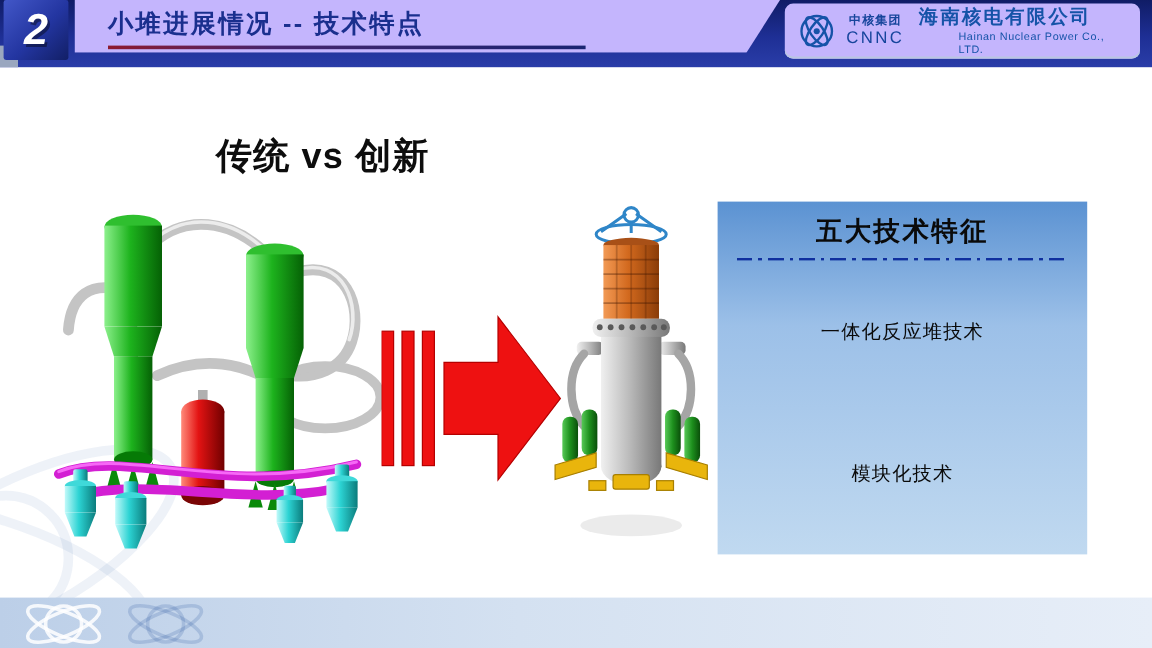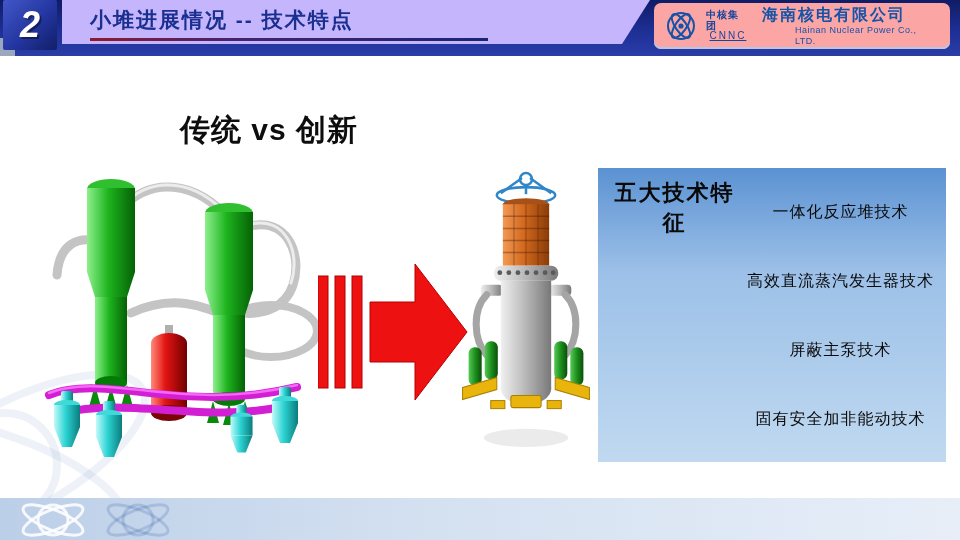--- a/index.html
+++ b/index.html
@@ -16,42 +16,42 @@
     background:linear-gradient(135deg,#4257c8 0%,#2335a0 55%,#121f66 100%);
     display:flex;align-items:center;justify-content:center;
     color:#fff;font-size:36px;font-weight:bold;font-style:italic;
     text-shadow:2px 2px 0 rgba(0,0,0,0.4);border-radius:2px;}
   .title-plate{position:absolute;left:62px;top:0;width:588px;height:44px;background:#c4b5fd;
     clip-path:polygon(0 0,100% 0,calc(100% - 28px) 100%,0 100%);}
   .page-title{position:absolute;left:28px;top:6px;font-size:21px;font-weight:bold;
     color:#1a2f8e;letter-spacing:2px;white-space:nowrap;}
   .title-underline{position:absolute;left:28px;bottom:3px;width:398px;height:3px;
     background:linear-gradient(90deg,#8e1a2e 0%,#45246e 35%,#1a2572 100%);}
-  .logo-panel{position:absolute;right:10px;top:3px;width:296px;height:46px;background:#fca5a5;
+  .logo-panel{position:absolute;right:10px;top:3px;width:296px;height:46px;background:#c4b5fd;
     border-radius:7px;display:flex;align-items:center;padding:0 10px;box-sizing:border-box;
     gap:8px;box-shadow:inset 0 -2px 0 #b9c6e2;}
   .brand-stack{display:flex;flex-direction:column;align-items:center;line-height:1.05;}
   .brand-cn{font-size:10px;font-weight:bold;color:#16459c;letter-spacing:1px;}
-  .brand-en{font-size:10px;color:#16459c;letter-spacing:2px;text-decoration:underline;}
+  .brand-en{font-size:14px;color:#16459c;letter-spacing:2px;}
   .company-stack{display:flex;flex-direction:column;line-height:1.25;margin-left:4px;}
   .company-cn{font-size:16px;font-weight:bold;color:#1553a8;letter-spacing:2px;}
   .company-en{font-size:9px;color:#1553a8;letter-spacing:0.5px;margin-left:33px;}
   
   .section-heading{position:absolute;left:180px;top:110px;width:360px;text-align:left;
     font-size:30px;font-weight:bold;color:#0d0d0d;letter-spacing:1px;}
   .nsss-illu{position:absolute;left:35px;top:163px;width:290px;height:300px;}
   .arrow-wrap{position:absolute;left:318px;top:262px;width:150px;height:140px;}
   .reactor-illu{position:absolute;left:460px;top:170px;width:132px;height:292px;}
   .caption{position:absolute;font-size:14px;color:#111;text-align:center;white-space:nowrap;}
   .caption-left{left:30px;top:468px;width:300px;}
   .caption-right{left:425px;top:472px;width:180px;}
   
-  .tech-panel{position:absolute;left:598px;top:168px;width:348px;height:294px;
+  .tech-panel{position:absolute;left:598px;top:168px;width:308px;height:294px;
     background:linear-gradient(180deg,#5b92d2 0%,#9cc0e8 35%,#c0d9f0 100%);
-    display:flex;flex-direction:row;box-sizing:border-box;padding:10px 12px 8px;}
+    display:flex;flex-direction:column;box-sizing:border-box;padding:10px 12px 8px;}
   .panel-title{text-align:center;font-size:22px;font-weight:bold;color:#0a0a0a;letter-spacing:2px;}
   .dash-divider{height:2px;margin:7px 4px 2px;
     background:repeating-linear-gradient(90deg,#0f2f9e 0 13px,transparent 13px 18px,#0f2f9e 18px 21px,transparent 21px 26px);}
   .panel-items{flex:1;display:flex;flex-direction:column;justify-content:space-around;}
   .panel-item{text-align:center;font-size:16px;color:#0a0a0a;letter-spacing:1px;white-space:nowrap;}
   
   .footer-band{position:absolute;left:0;bottom:0;width:960px;height:42px;
     background:linear-gradient(90deg,#bccfe8 0%,#d4e1f1 45%,#e7eef8 100%);}
   .footer-watermark{position:absolute;left:8px;bottom:0;}
   .bg-watermark{position:absolute;left:-50px;top:330px;pointer-events:none;}
@@ -280,19 +280,17 @@
     </g>
     <ellipse cx="65" cy="266" rx="42" ry="9" fill="#000" opacity="0.08"></ellipse>
   </svg>
 
 
   <div class="tech-panel">
     <div class="panel-title">五大技术特征</div>
     <div class="dash-divider"></div>
     <div class="panel-items">
       <div class="panel-item">一体化反应堆技术</div>
-      <div class="panel-item">高效直流蒸汽发生器技术</div>
-      <div class="panel-item">屏蔽主泵技术</div>
-      <div class="panel-item">固有安全加非能动技术</div>
+      <div class="panel-item">模块化技术</div>
     </div>
   </div>
 
 </div>
 
 </body></html>

